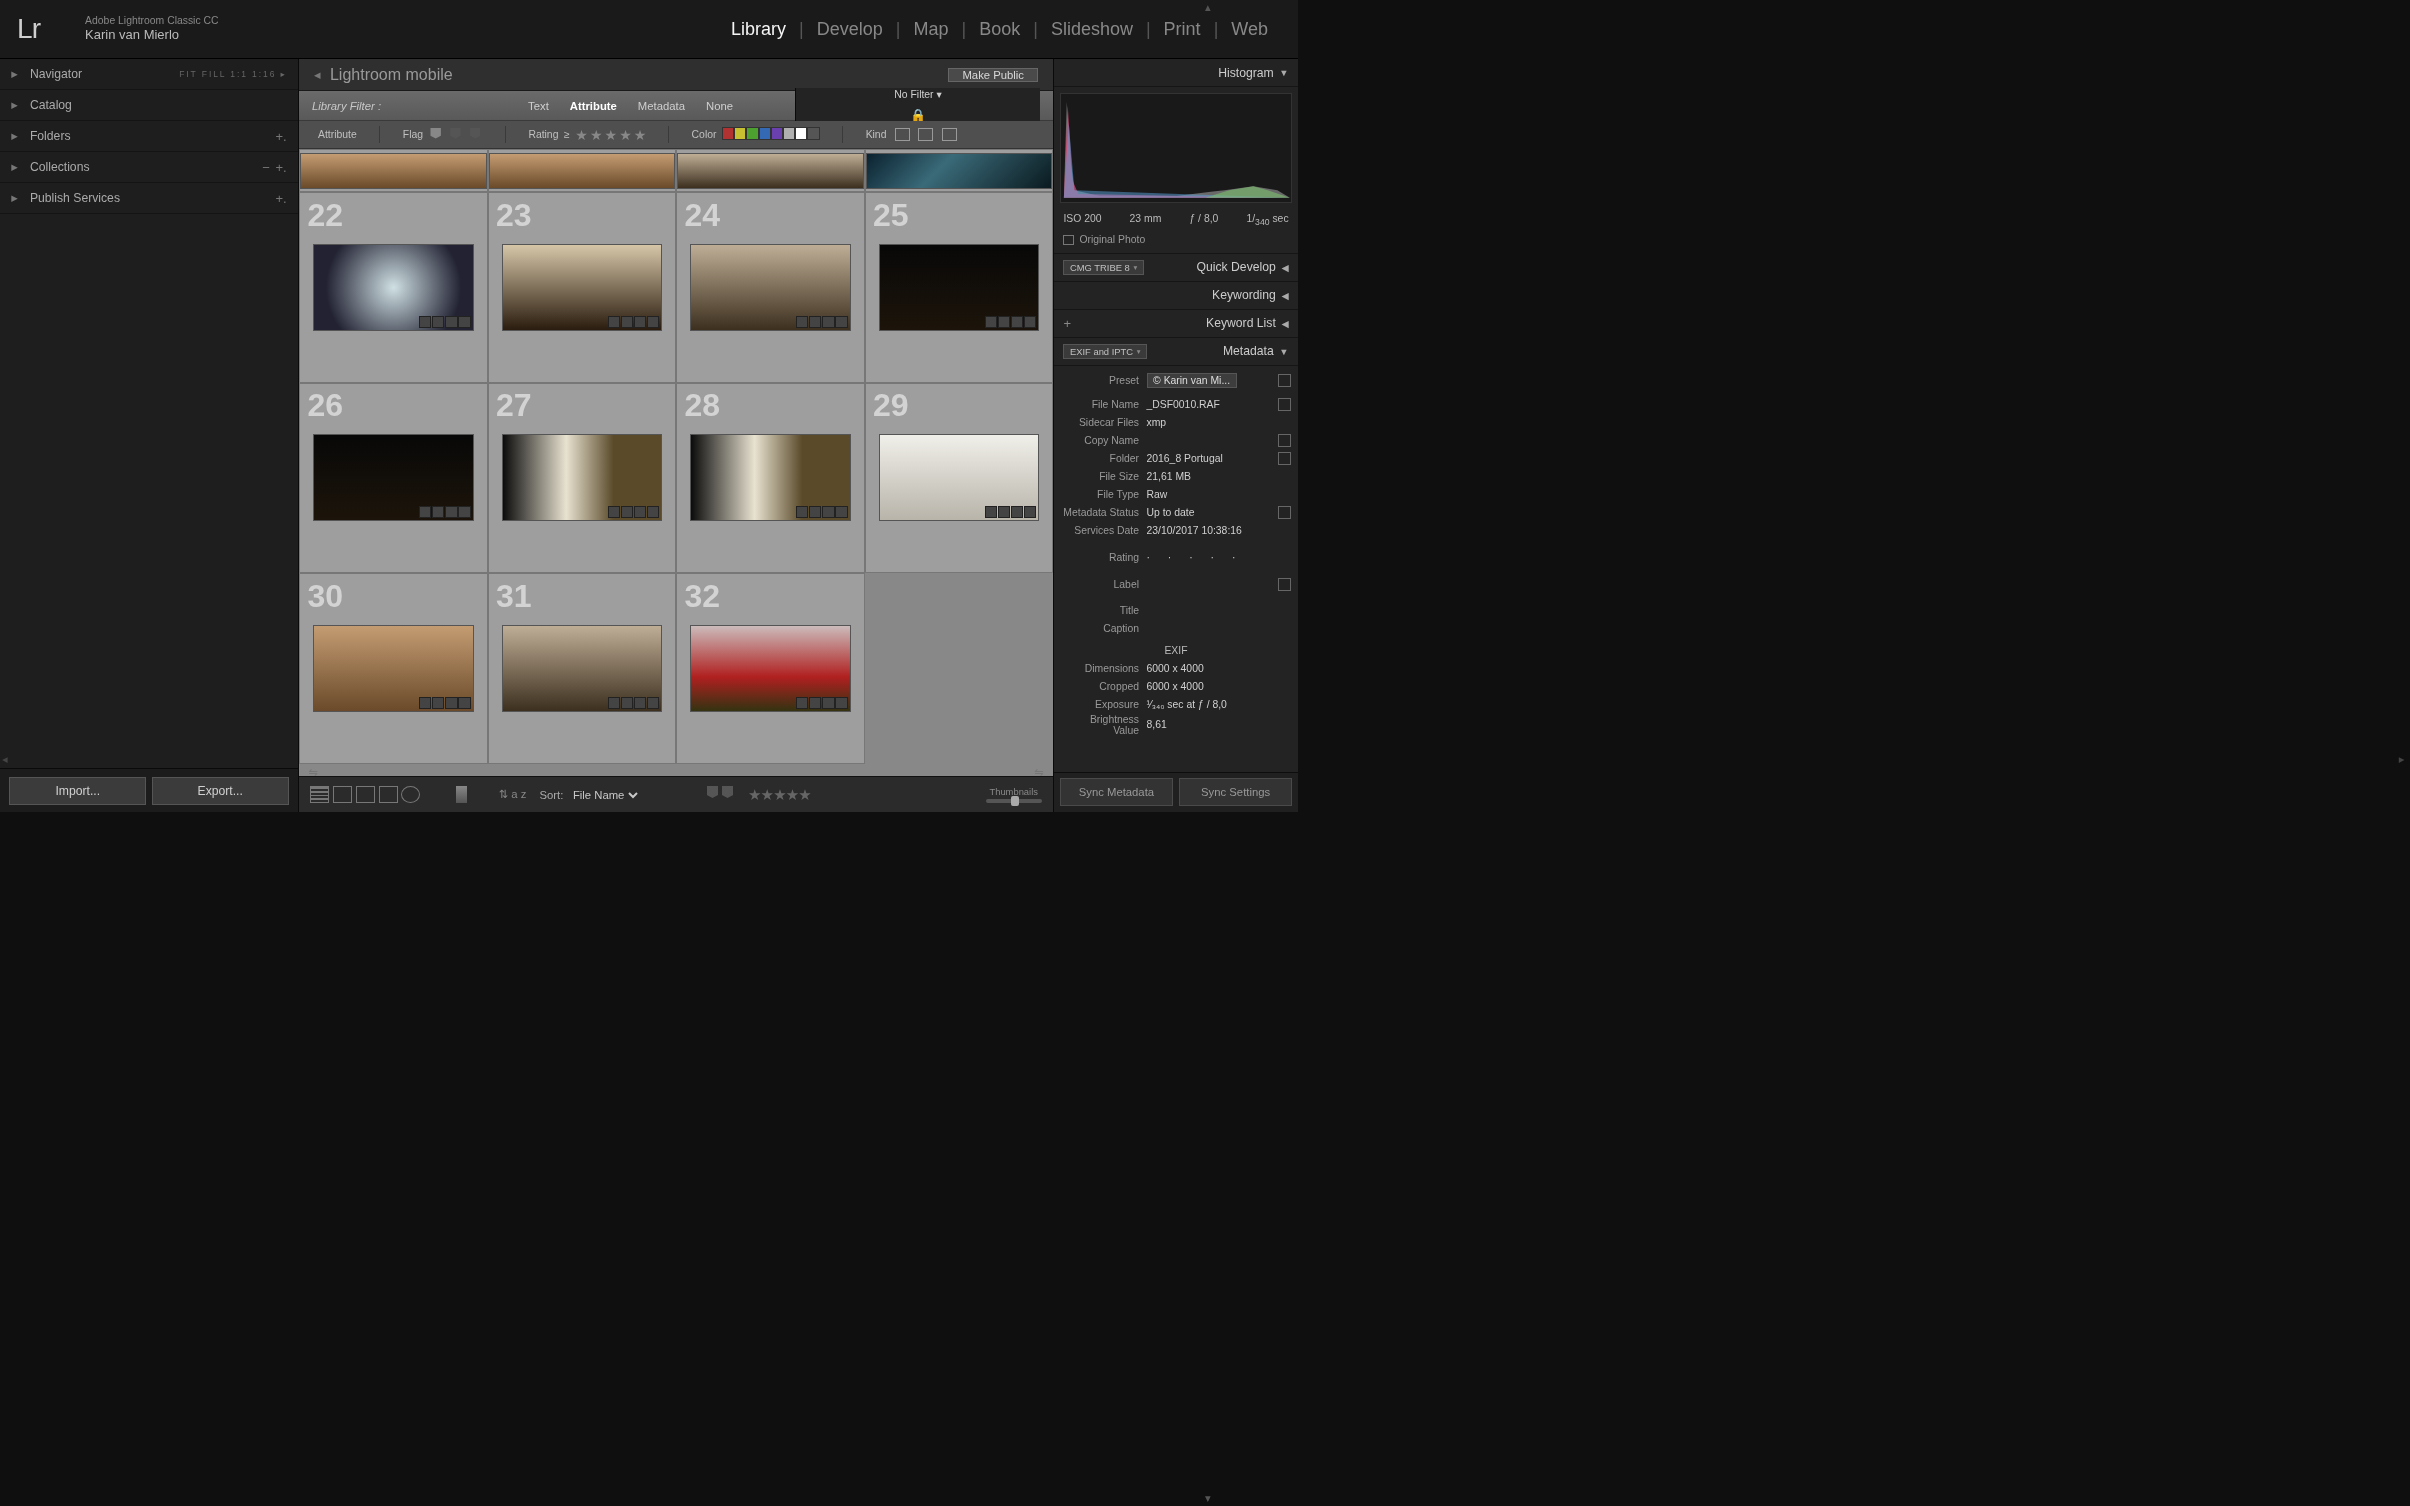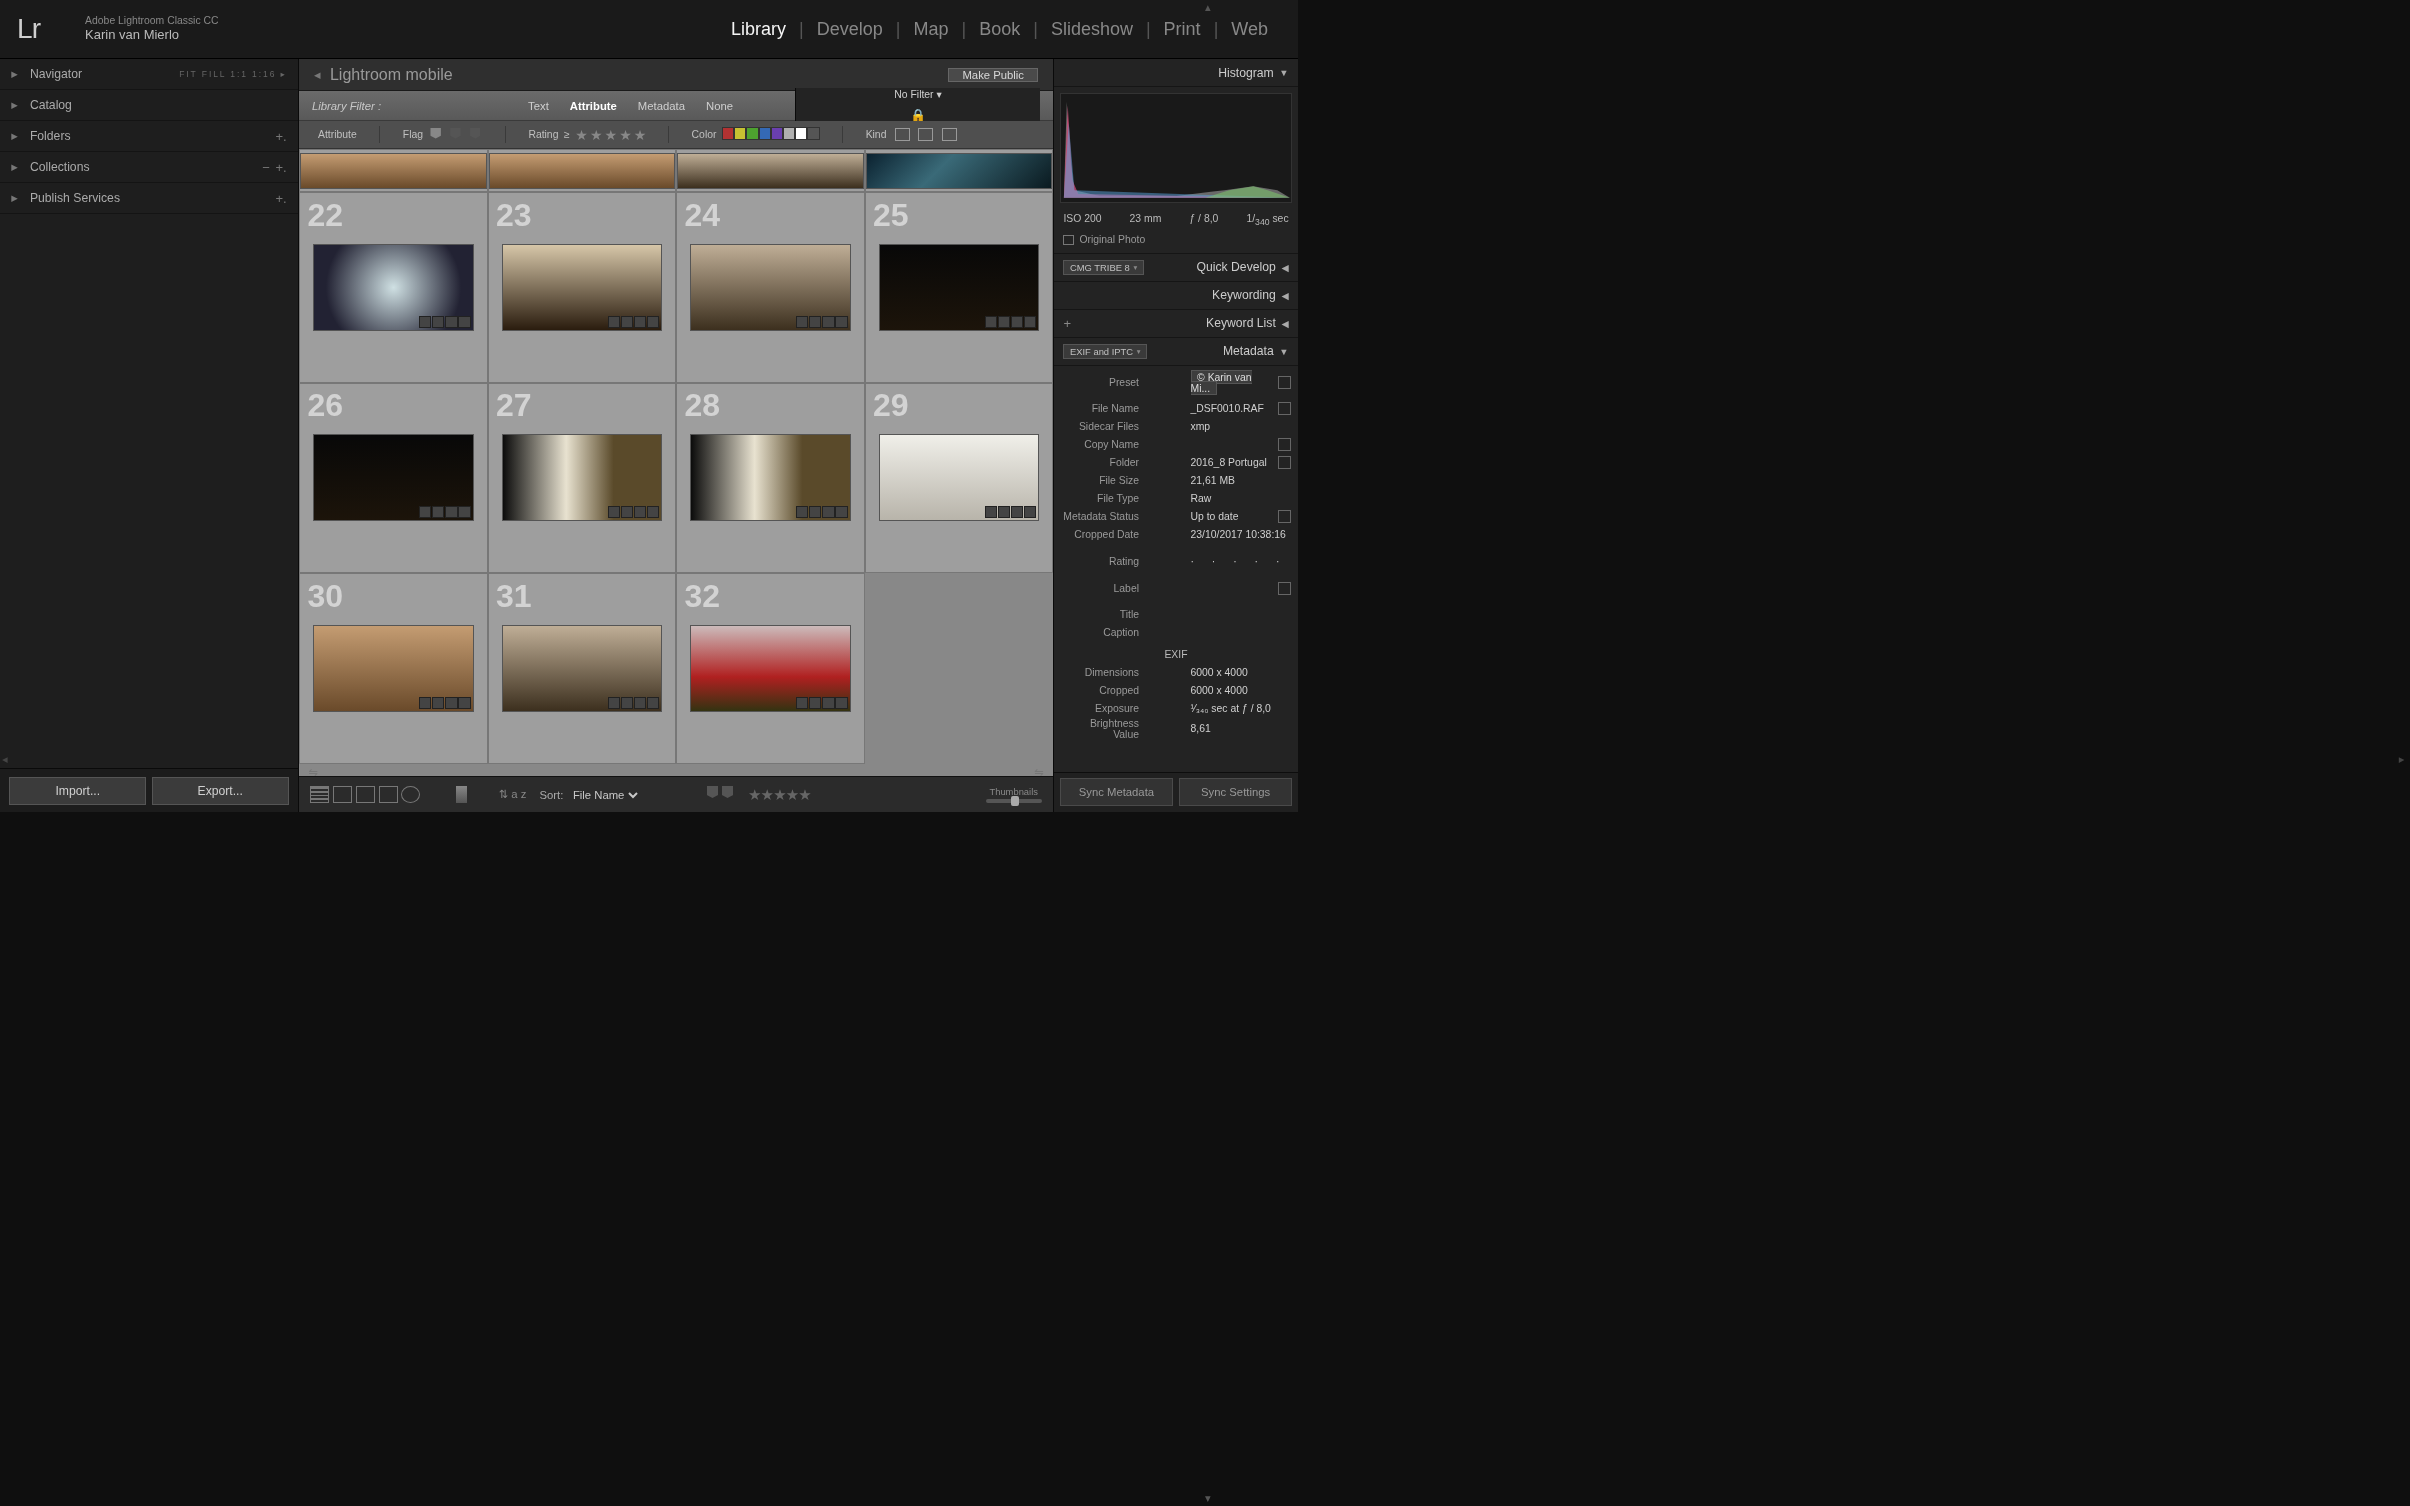--- a/index.html
+++ b/index.html
@@ -110,21 +110,21 @@
   .histo { height:122px; padding: 5.6px; }
   .histo-box { width:100%; height:100%; background:#191919; border:0.9px solid #333; position:relative; overflow:hidden;}
   .histo-box svg { position:absolute; inset:0; }
   .exif-row { display:flex; justify-content:space-between; padding: 3.8px 9.4px; font-size:10.4px; color:#bbb;}
   .orig-row { display:flex; align-items:center; gap:5.6px; padding:3.8px 9.4px 7.5px; font-size:10.4px; color:#999; border-bottom:0.9px solid #151515;}
   .orig-row .cb { width:10.4px; height:10.4px; border:0.9px solid #777;}
 
   .meta-body { flex:1; overflow:auto; padding: 5.6px 7.5px; }
   .meta-row { display:flex; align-items:center; min-height:18px; font-size:10.4px;justify-content:flex-end; }
   .meta-row .k { width:85px; text-align:right; color:#9a9a9a; padding-right:7.5px; }
-  .meta-row .v { flex:1; color:#d0d0d0;margin-left:44px; }
+  .meta-row .v { flex:1; color:#d0d0d0; }
   .meta-row .pill { background:#3d3d3d; border:0.9px solid #555; padding:0.9px 5.6px; color:#ddd; }
   .meta-row .box { width:13px;height:13px;border:0.9px solid #666; margin-left:3.8px;}
   .meta-sec { color:#bbb; text-align:center; margin:7.5px 0 3.8px; font-size:10.4px; }
   .rating-dots { letter-spacing: 7.5px; }
 
   .sync-row { display:flex; gap:5.6px; padding:5.6px; background:#202020; border-top:0.9px solid #0d0d0d;}
   .sync-row button { flex:1; height:28px; background:#333; border:0.9px solid #4a4a4a; color:#999; font-size:11.3px;}
   
   .arrow-bottom { position:absolute; bottom:0.9px; left:50%; color:#555; }
 </style>
@@ -503,21 +503,21 @@
             <div class="meta-row">
               <span class="k">File Type</span>
               <span class="v">Raw</span>
             </div>
             <div class="meta-row">
               <span class="k">Metadata Status</span>
               <span class="v">Up to date</span>
               <span class="box"></span>
             </div>
             <div class="meta-row">
-              <span class="k">Cropped Date</span>
+              <span class="k">Services Date</span>
               <span class="v">23/10/2017 10:38:16</span>
             </div>
           </div>
         <div style="height:9.4px"></div>
         <div class="meta-row">
             <span class="k">Rating</span>
             <span class="v rating-dots">·  ·  ·  ·  ·</span>
           </div>
         <div style="height:9.4px"></div>
         <div class="meta-row">

